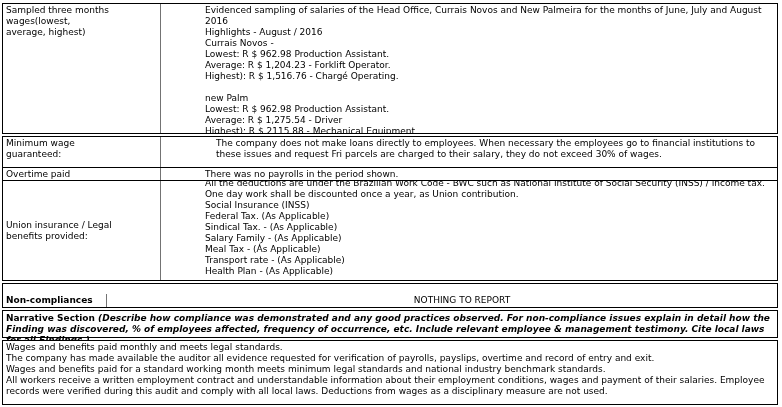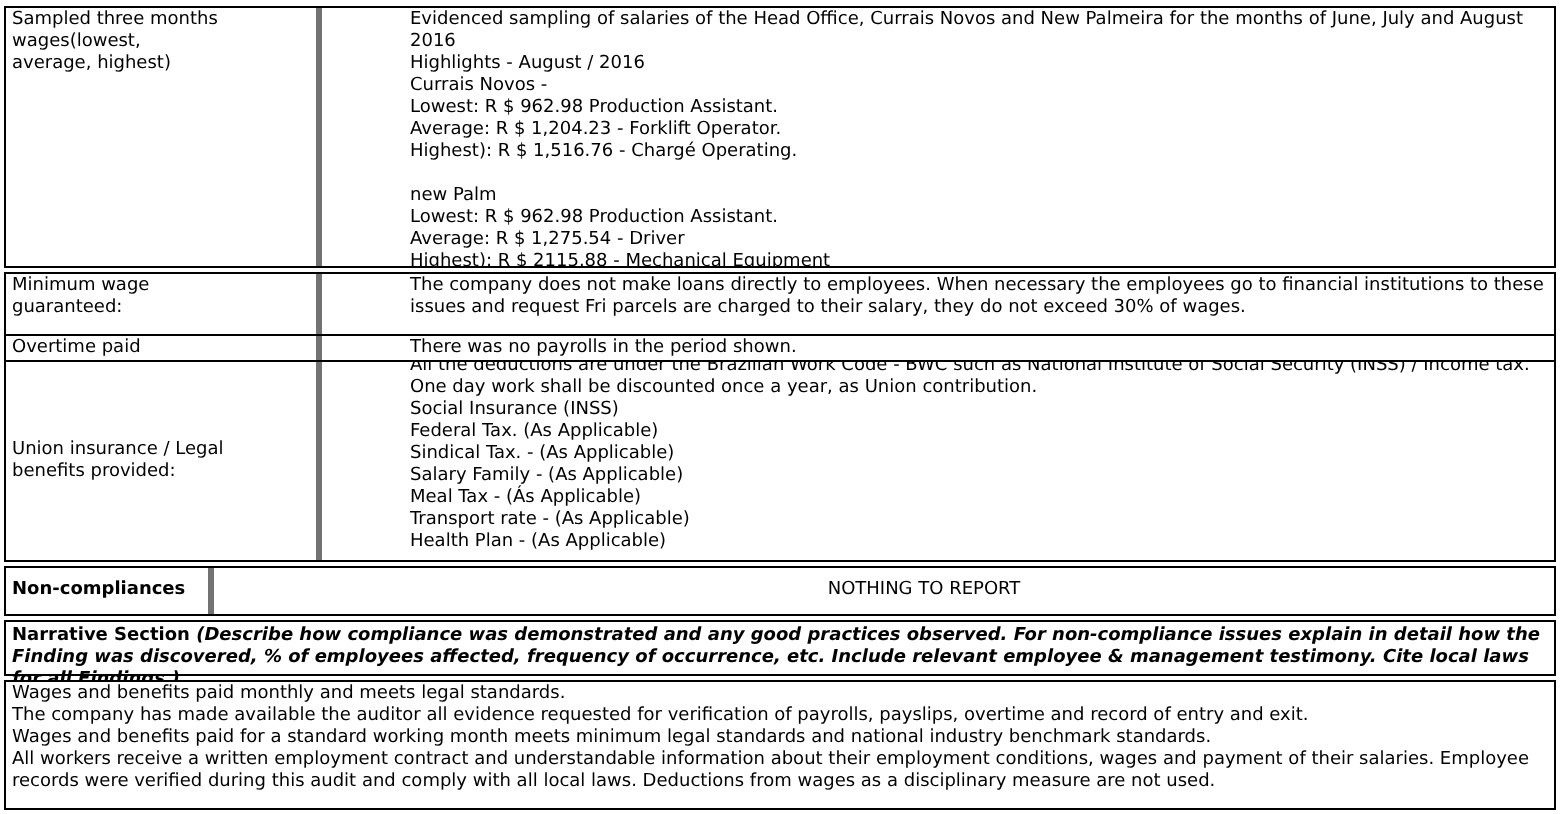--- a/index.html
+++ b/index.html
@@ -3,35 +3,35 @@
 <meta charset="utf-8">
 <style>
   html,body{margin:0;padding:0;background:#fff;}
   .page{
     position:relative;width:782px;height:407px;background:#fff;
     font-family:"DejaVu Sans","Liberation Sans",sans-serif;
     font-size:9px;line-height:11px;color:#000;overflow:hidden;
   }
   .box{position:absolute;left:2px;width:776px;border:1px solid #000;box-sizing:border-box;background:#fff;}
   .row{display:flex;box-sizing:border-box;}
-  .label-cell{width:158px;flex:0 0 158px;border-right:3px solid #737373;box-sizing:border-box;padding:1px 2px 1px 3px;}
+  .label-cell{width:158px;flex:0 0 158px;border-right:1px solid #737373;box-sizing:border-box;padding:1px 2px 1px 3px;}
   .content-cell{flex:1;box-sizing:border-box;padding:1px 4px 1px 4px;overflow:hidden;margin-left:40px;}
   .pre{white-space:pre-wrap;}
   .vcenter{display:flex;align-items:center;}
   .bold{font-weight:bold;}
   .boldital{font-weight:bold;font-style:italic;}
   #boxA{top:3px;height:131px;}
   #boxA .row{height:100%;}
   #boxB{top:136px;height:145px;}
-  #rowMin{height:31px;border-bottom:1px solid #000;}
+  #rowMin{height:31px;border-bottom:1px solid #000;gap:11px;}
   #rowOt{height:13px;border-bottom:1px solid #000;}
   #rowSoc{height:99px;}
   #rowSoc .content-cell .pre{margin-top:-4px;}
   #boxC{top:283px;height:25px;}
-  #boxC .row{height:100%;}
+  #boxC .row{height:100%;align-items:flex-end;}
   #boxC .label-cell{width:104px;flex:0 0 104px;}
   #boxC .content-cell{display:flex;align-items:center;justify-content:center;text-align:center;}
   #boxD{top:310px;height:28px;padding:2px 4px 2px 3px;box-sizing:border-box;}
   #boxE{top:340px;height:65px;padding:1px 4px 1px 3px;box-sizing:border-box;}
 </style>
 </head>
 <body>
 
 <div class="page">
 

